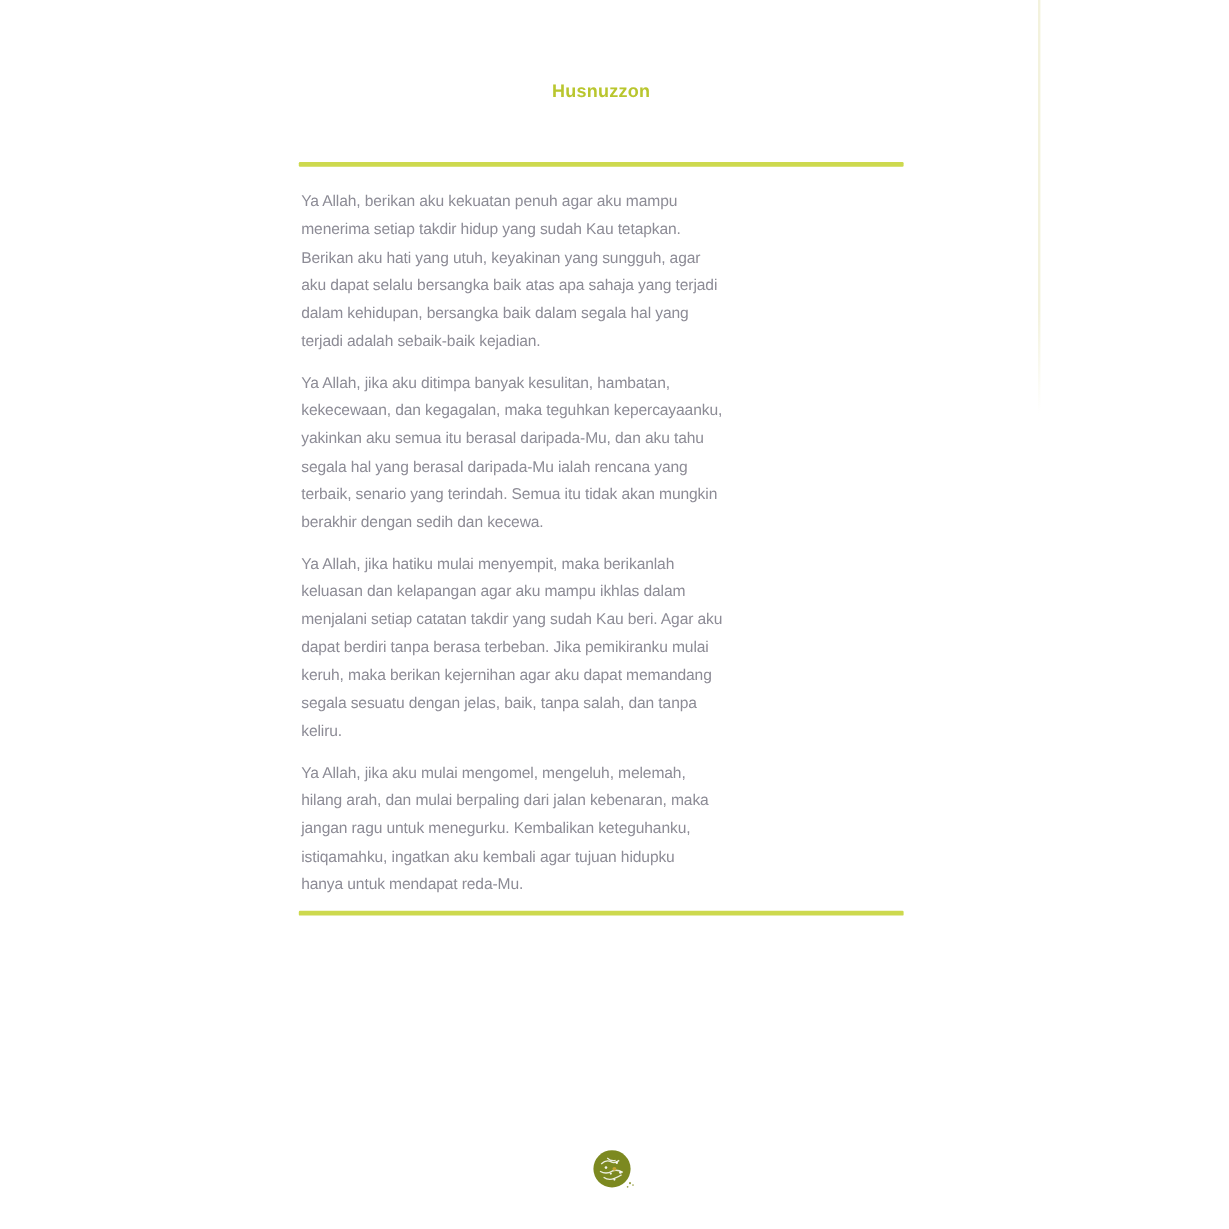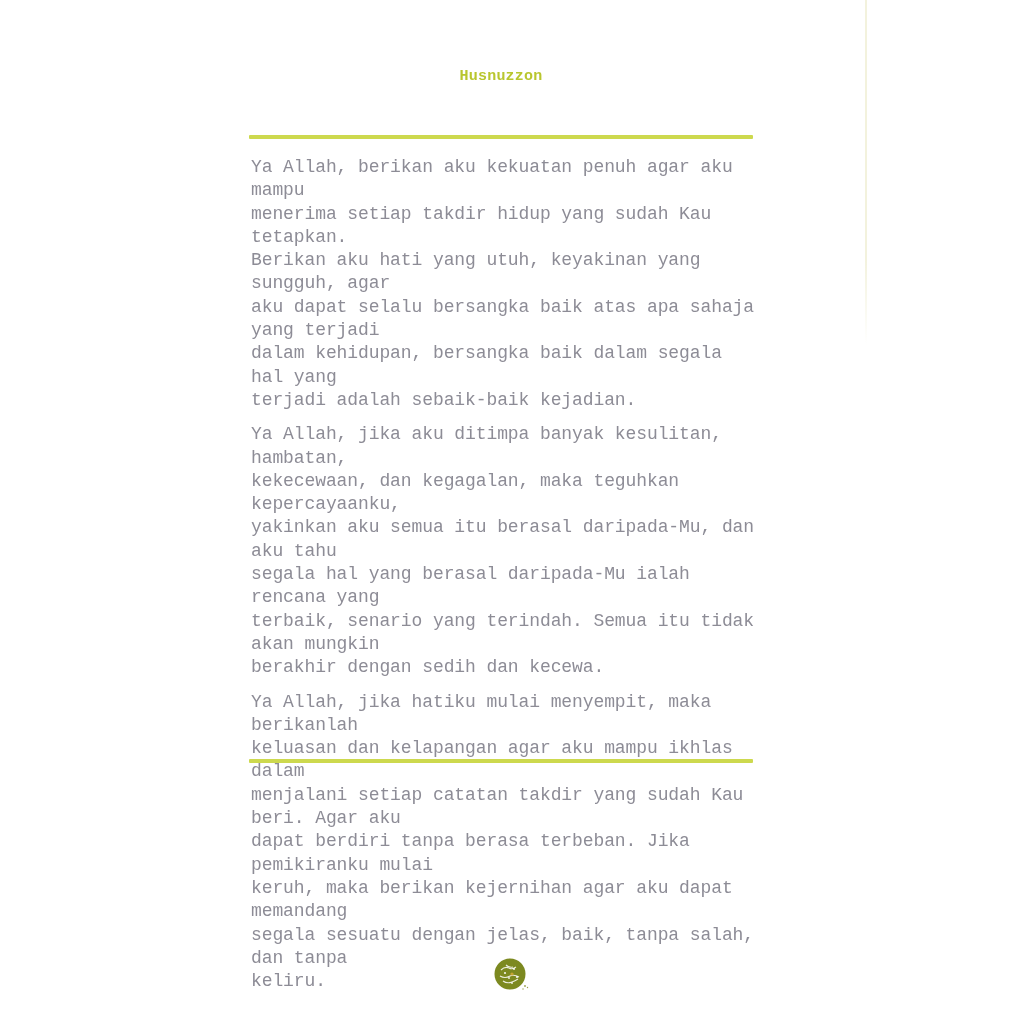--- a/index.html
+++ b/index.html
@@ -11,21 +11,21 @@
   }
   html,body{margin:0;padding:0;}
   body{
     width:1024px;height:1024px;
     background:#ffffff;
     overflow:hidden;
     font-family:"Liberation Sans","DejaVu Sans",sans-serif;
     position:relative;
   }
   .page{
-    position:absolute;inset:0;font-family:Liberation Mono, monospace;
+    position:absolute;inset:0;
   }
   .page-edge-line{
     position:absolute;
     left:865px;top:0;
     width:2px;height:345px;
     background:linear-gradient(to bottom,var(--edge-line) 0%,var(--edge-line) 75%,rgba(243,242,221,0) 100%);
   }
   .running-head{
     position:absolute;
     left:249px;top:68px;
@@ -47,21 +47,21 @@
   }
   .rule-top{top:135px;}
   .rule-bottom{top:759px;height:3.5px;}
   .prayer-text{
     position:absolute;
     left:251px;top:156px;
     width:512px;
   }
   .prayer-text p{
     margin:0 0 11px 0;
-    font-size:18px;
+    font-size:13px;
     line-height:23.3px;
     letter-spacing:-0.1px;
     color:var(--body-text);
     white-space:pre-line;
   }
   .ornament{
     position:absolute;
     left:492px;top:956px;
     width:38px;height:38px;
   }
@@ -90,20 +90,25 @@
 segala hal yang berasal daripada-Mu ialah rencana yang
 terbaik, senario yang terindah. Semua itu tidak akan mungkin
 berakhir dengan sedih dan kecewa.</p>
     <p>Ya Allah, jika hatiku mulai menyempit, maka berikanlah
 keluasan dan kelapangan agar aku mampu ikhlas dalam
 menjalani setiap catatan takdir yang sudah Kau beri. Agar aku
 dapat berdiri tanpa berasa terbeban. Jika pemikiranku mulai
 keruh, maka berikan kejernihan agar aku dapat memandang
 segala sesuatu dengan jelas, baik, tanpa salah, dan tanpa
 keliru.</p>
+    <p>Ya Allah, jika aku mulai mengomel, mengeluh, melemah,
+hilang arah, dan mulai berpaling dari jalan kebenaran, maka
+jangan ragu untuk menegurku. Kembalikan keteguhanku,
+istiqamahku, ingatkan aku kembali agar tujuan hidupku
+hanya untuk mendapat reda-Mu.</p>
   </div>
 
   <div class="rule rule-bottom"></div>
 
   <svg class="ornament" viewBox="0 0 38 38" xmlns="http://www.w3.org/2000/svg" aria-hidden="true">
     <circle cx="18" cy="18" r="15.5" fill="#7c8920"></circle>
     <g stroke="#ffffff" stroke-width="1.1" fill="none" opacity="0.85">
       <path d="M9 14 q4 -4 8 -2 q3 2 7 -1"></path>
       <path d="M8 20 q5 3 10 0 q4 -2 9 1"></path>
       <path d="M11 25 q4 3 9 1 q3 -1 6 -3"></path>

